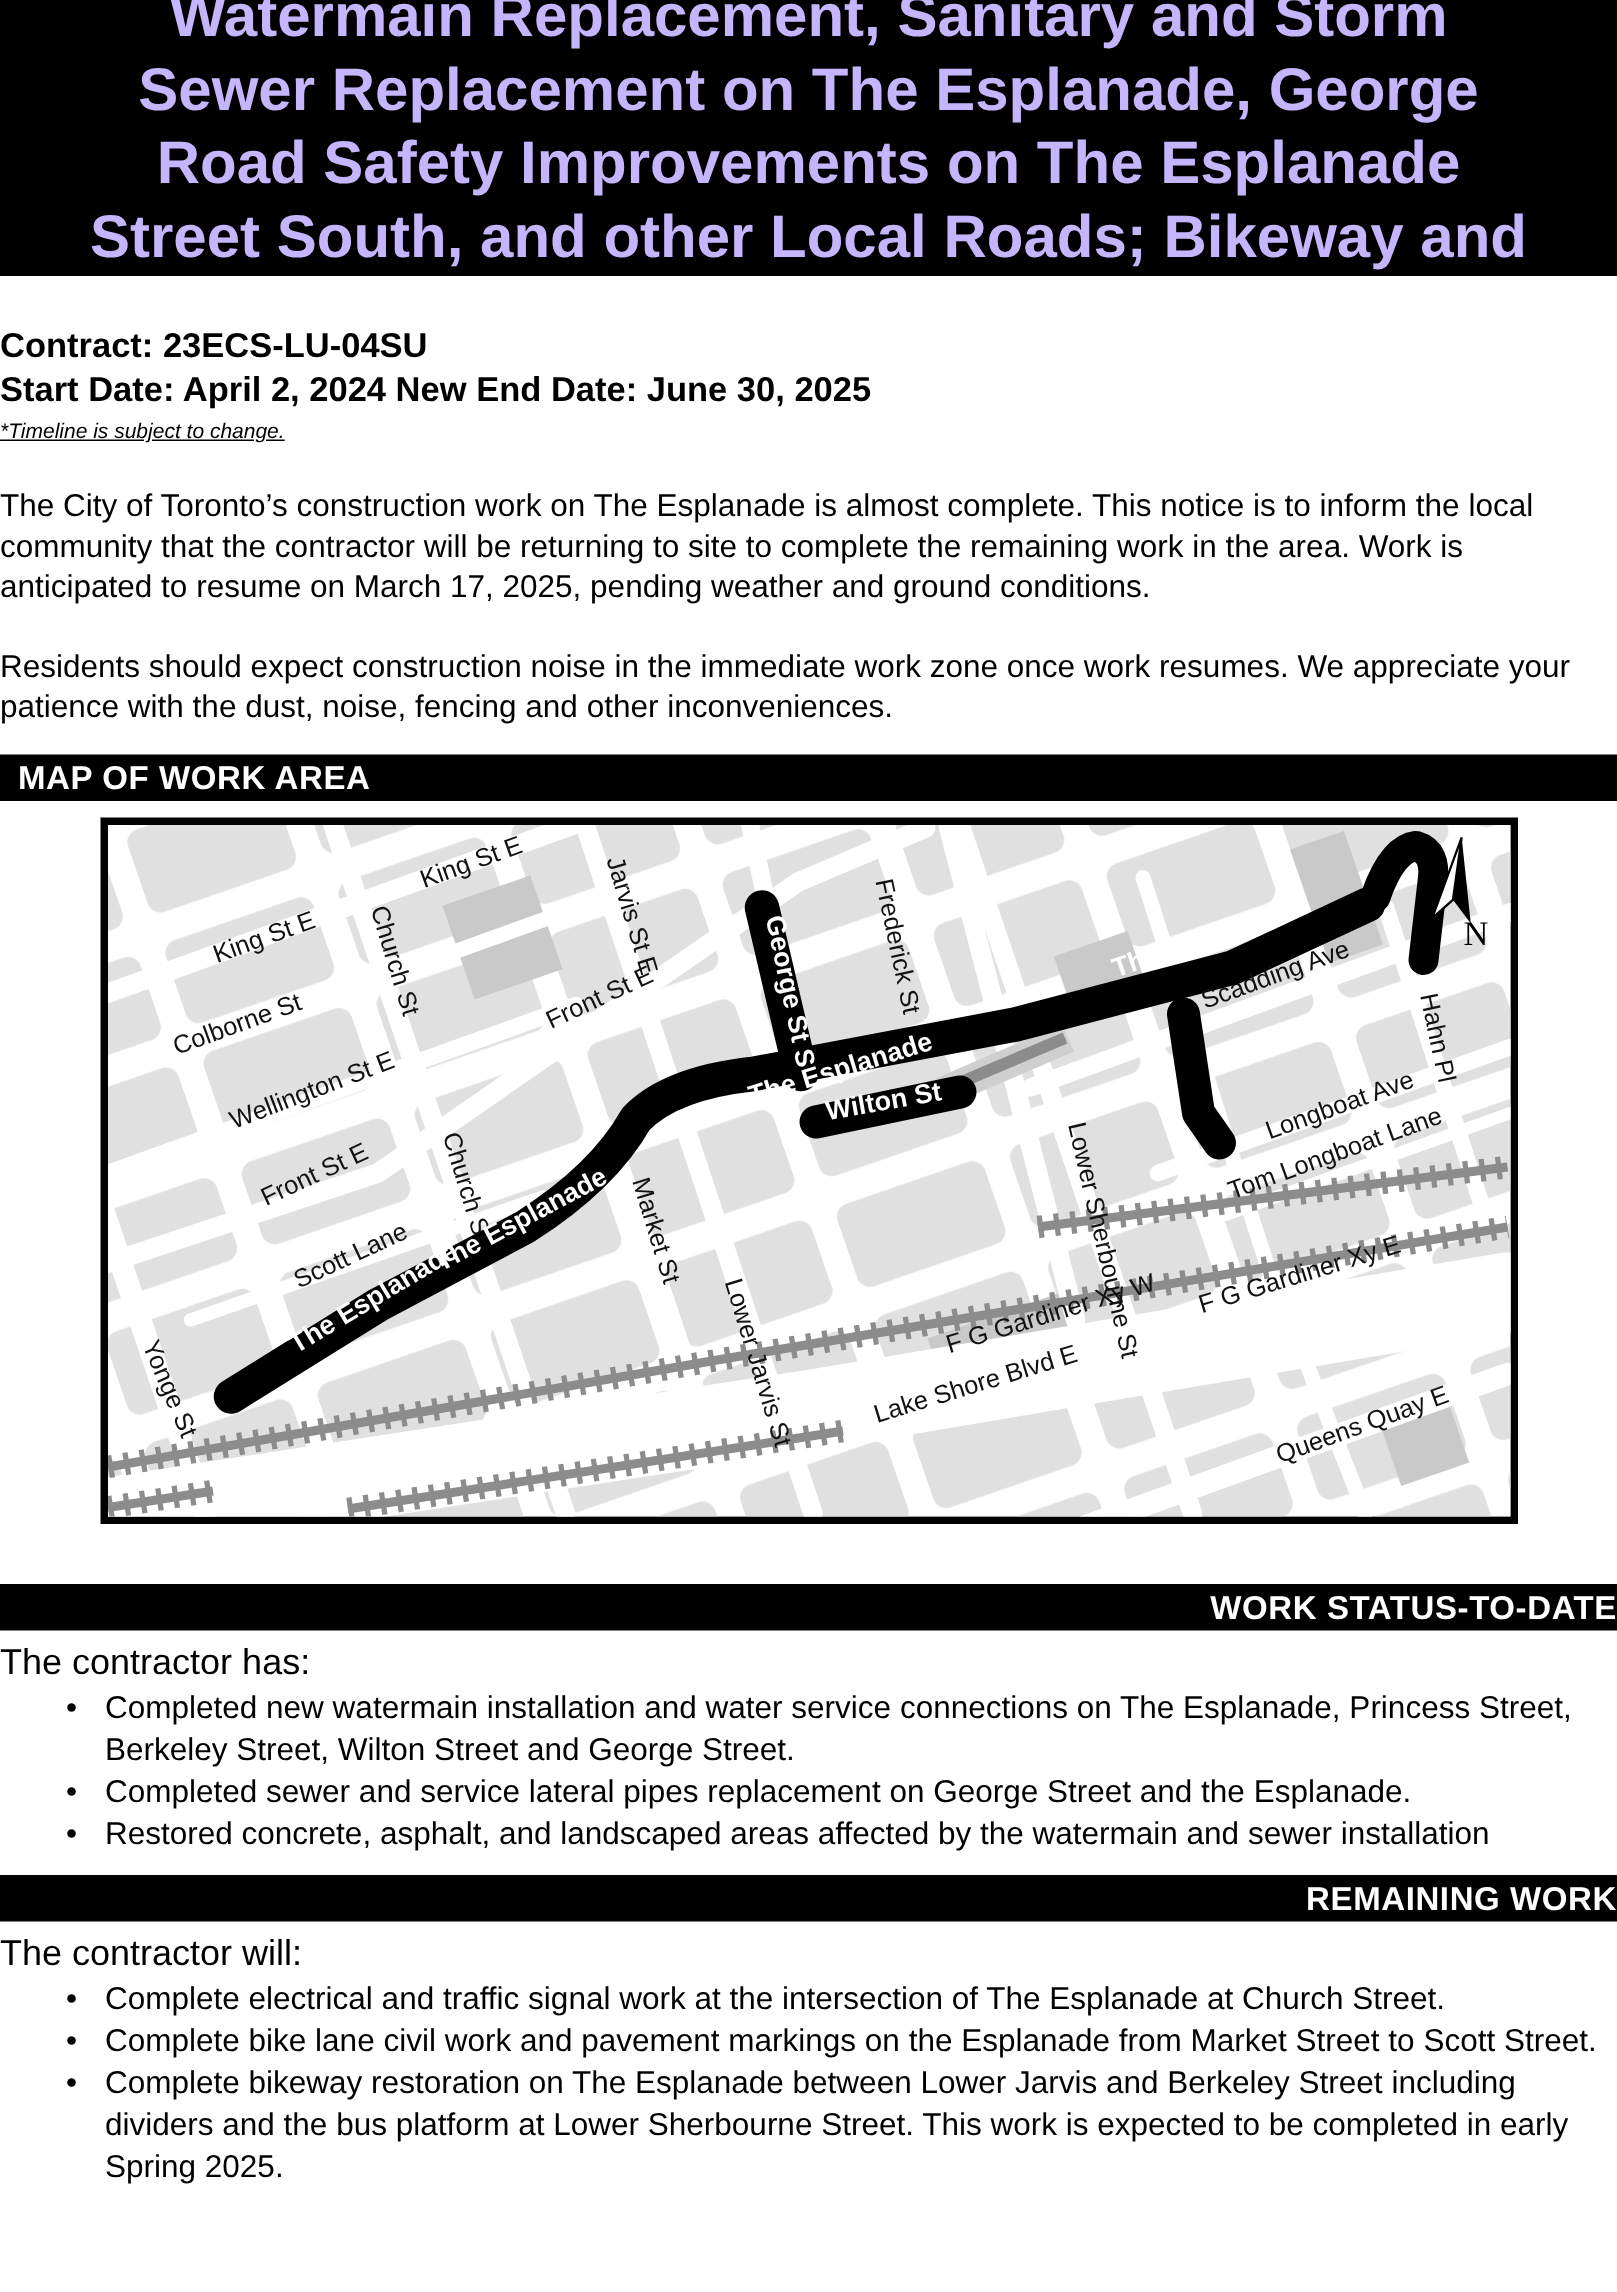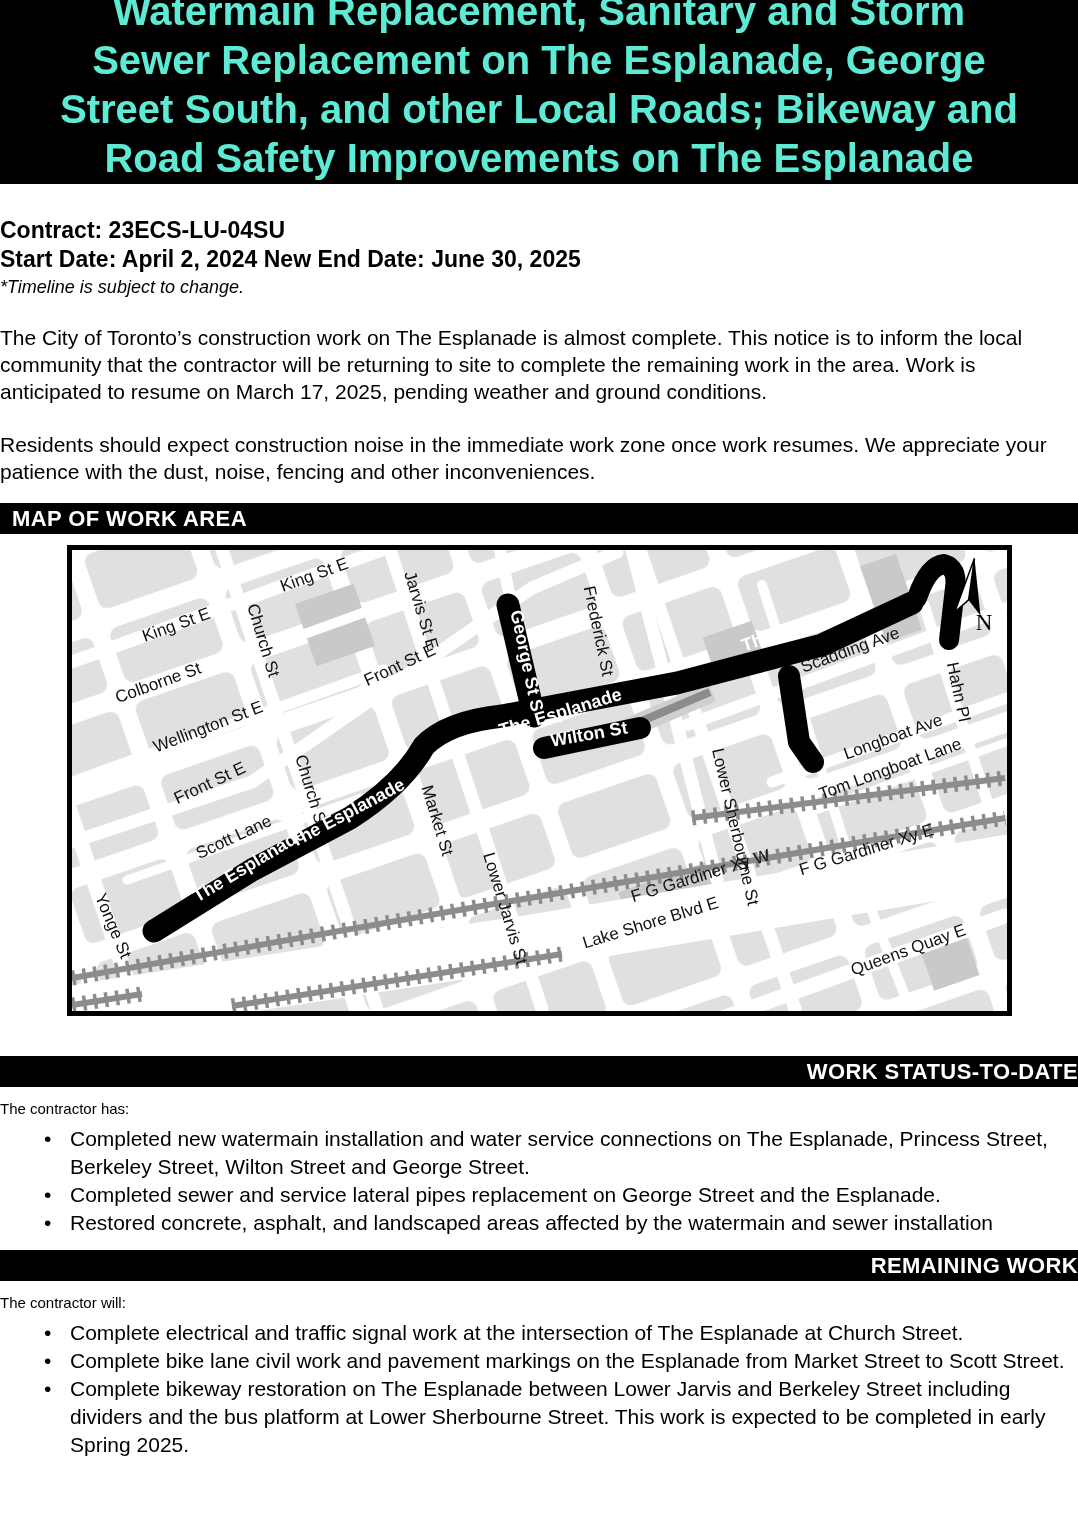--- a/index.html
+++ b/index.html
@@ -1,47 +1,47 @@
 <!DOCTYPE html>
 <html><head>
 <meta charset="utf-8">
 <style>
   html,body{margin:0;padding:0;background:#fff;}
   body{width:1078px;font-family:"Liberation Sans","DejaVu Sans",sans-serif;color:#000;}
-  .banner{background:#000;color:#5eead4;overflow:hidden;height:184px;}
+  .banner{background:#000;color:#c4b5fd;overflow:hidden;height:184px;}
   .banner-inner{margin-top:-13px;text-align:center;font-weight:bold;font-size:40px;line-height:49px;}
   .subtitle{margin-top:32px;text-align:left;}
   .sub-contract,.sub-dates{font-weight:bold;font-size:23px;line-height:29px;}
-  .sub-note{font-style:italic;font-size:18px;line-height:26px;}
+  .sub-note{font-style:italic;font-size:14px;line-height:26px;text-decoration:underline;}
   .para{font-size:21px;line-height:27px;margin:0;}
   .para1{margin-top:24px;}
   .para2{margin-top:26px;}
   .secbar{background:#000;color:#fff;font-weight:bold;font-size:22px;height:31px;line-height:31px;padding-left:12px;letter-spacing:0.4px;}
   .bar-map{margin-top:18px;}
   .bar-status{margin-top:40px;text-align:right;}
   .bar-remaining{margin-top:13px;text-align:right;}
   .mapbox{margin-top:11px;margin-left:67px;width:935px;height:461px;border:5px solid #000;background:#fff;}
-  .lead{font-size:15px;line-height:27px;margin-top:8px;}
+  .lead{font-size:24px;line-height:27px;margin-top:8px;}
   .blist{margin-top:3px;}
   .bullet{position:relative;padding-left:70px;font-size:21px;line-height:28px;}
   .dot{position:absolute;left:44px;top:0;}
   .ml{font-size:17px;fill:#111;}
   .rl{font-size:18px;fill:#fff;font-weight:bold;}
   .north-n{font-family:"Liberation Serif","DejaVu Serif",serif;font-size:23px;fill:#000;}
   text{text-anchor:middle;}
 </style>
 </head>
 <body>
 
 <div class="banner">
   <div class="banner-inner">
     <div>Watermain Replacement, Sanitary and Storm</div>
     <div>Sewer Replacement on The Esplanade, George</div>
+    <div>Road Safety Improvements on The Esplanade</div>
     <div>Street South, and other Local Roads; Bikeway and</div>
-    <div>Road Safety Improvements on The Esplanade</div>
   </div>
 </div>
 
 <div class="subtitle">
   <div class="sub-contract">Contract: 23ECS-LU-04SU</div>
   <div class="sub-dates">Start Date: April 2, 2024 New End Date: June 30, 2025</div>
   <div class="sub-note">*Timeline is subject to change.</div>
 </div>
 
 <p class="para para1">The City of Toronto’s construction work on The Esplanade is almost complete. This notice is to inform the local community that the contractor will be returning to site to complete the remaining work in the area.  Work is anticipated to resume on March 17, 2025, pending weather and ground conditions.</p>

